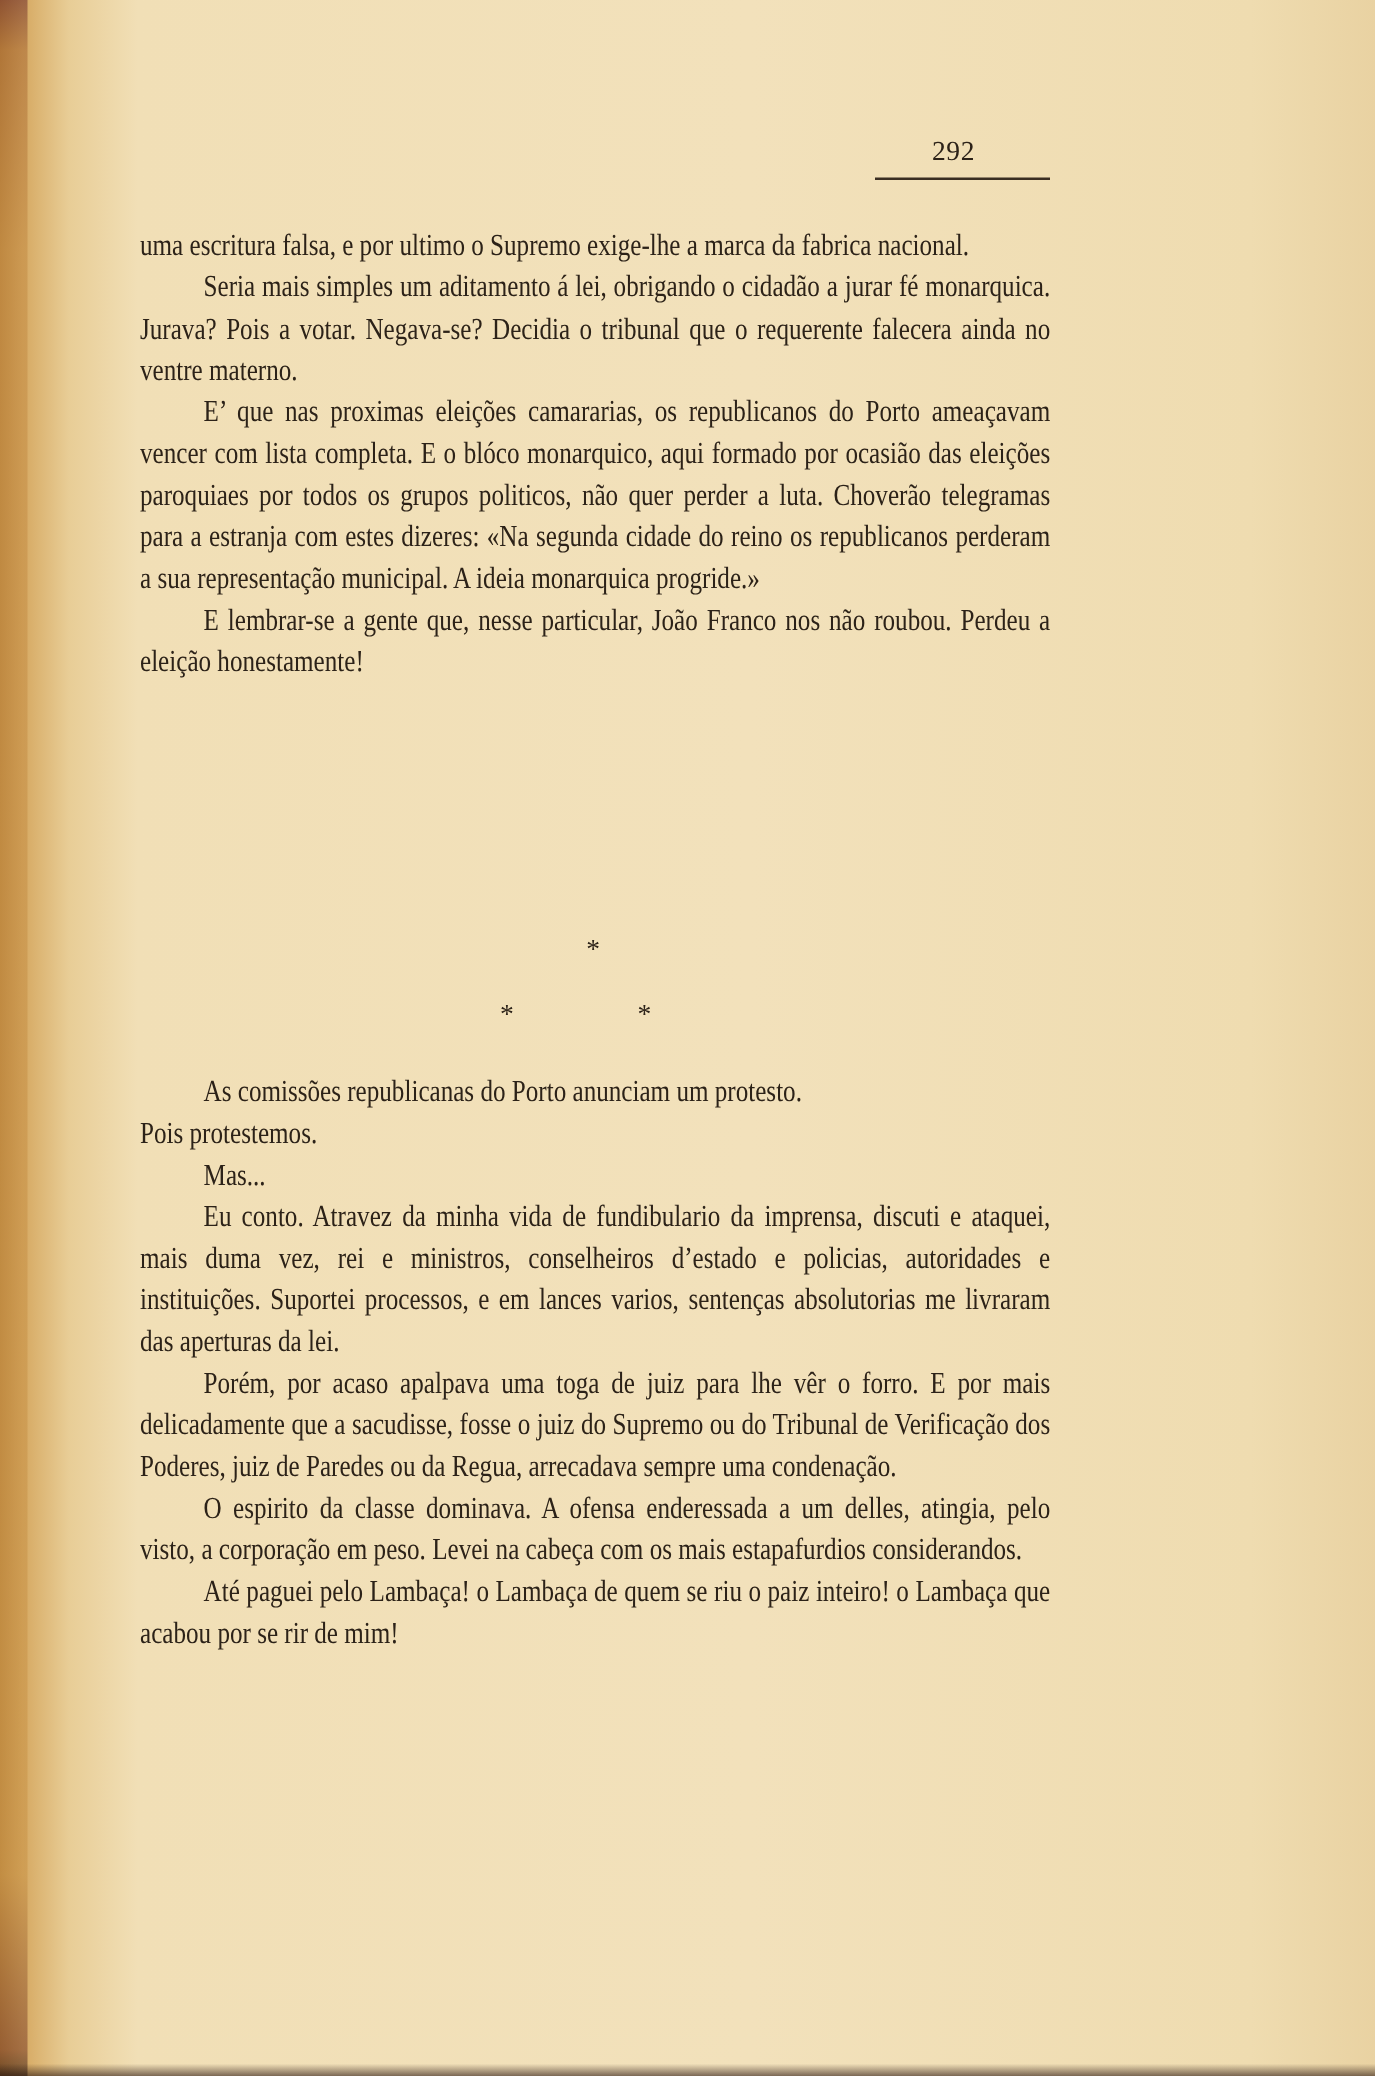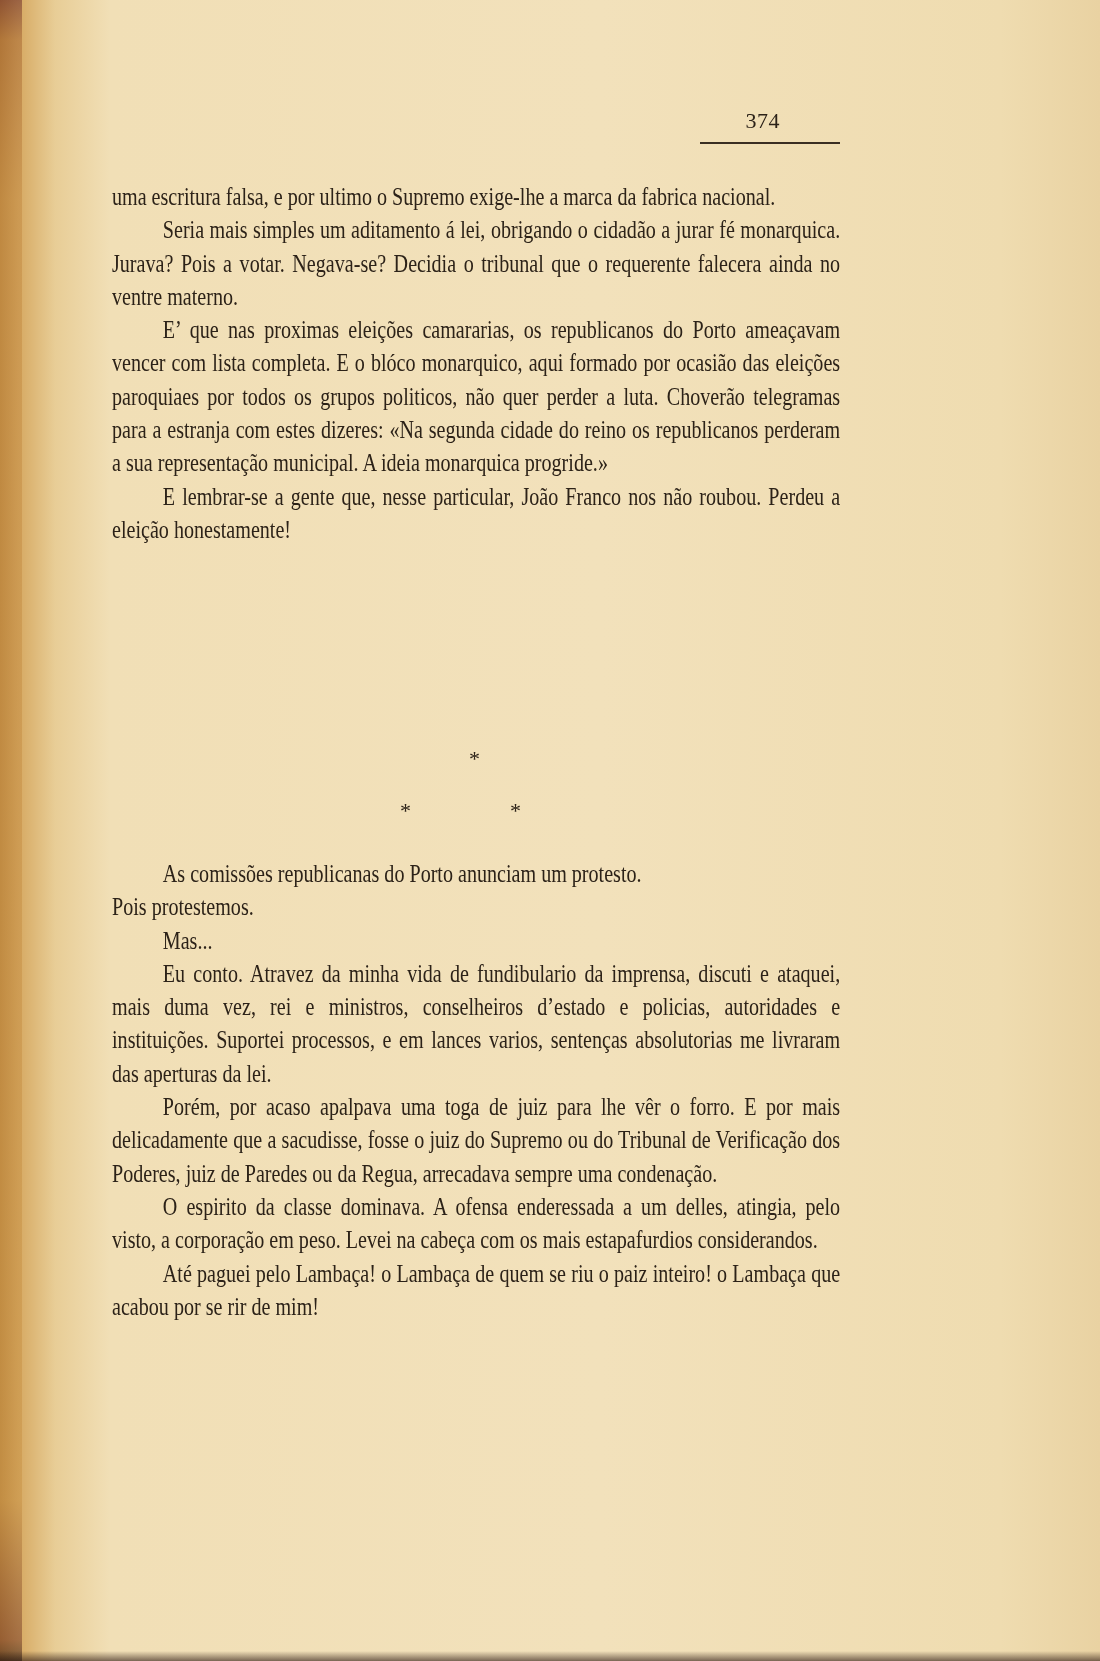--- a/index.html
+++ b/index.html
@@ -79,21 +79,21 @@
     .ast-top { left: 469px; top: 748px; }
     .ast-left { left: 400px; top: 800px; }
     .ast-right { left: 510px; top: 800px; }
   </style>
 </head>
 <body>
 
 <div class="page">
 
   <div class="header">
-    <span class="page-number">374</span>
+    <span class="page-number">292</span>
     <div class="header-rule"></div>
   </div>
 
   <div class="text-block block-1">
     <p>uma escritura falsa, e por ultimo o Supremo exige-lhe a marca da fabrica nacional.</p>
     <p class="indent">Seria mais simples um aditamento á lei, obrigando o cidadão a jurar fé monarquica. Jurava? Pois a votar. Negava-se? Decidia o tribunal que o requerente falecera ainda no ventre materno.</p>
     <p class="indent">E’ que nas proximas eleições camararias, os republicanos do Porto ameaçavam vencer com lista completa. E o blóco monarquico, aqui formado por ocasião das eleições paroquiaes por todos os grupos politicos, não quer perder a luta. Choverão telegramas para a estranja com estes dizeres: «Na segunda cidade do reino os republicanos perderam a sua representação municipal. A ideia monarquica progride.»</p>
     <p class="indent">E lembrar-se a gente que, nesse particular, João Franco nos não roubou. Perdeu a eleição honestamente!</p>
   </div>
 

